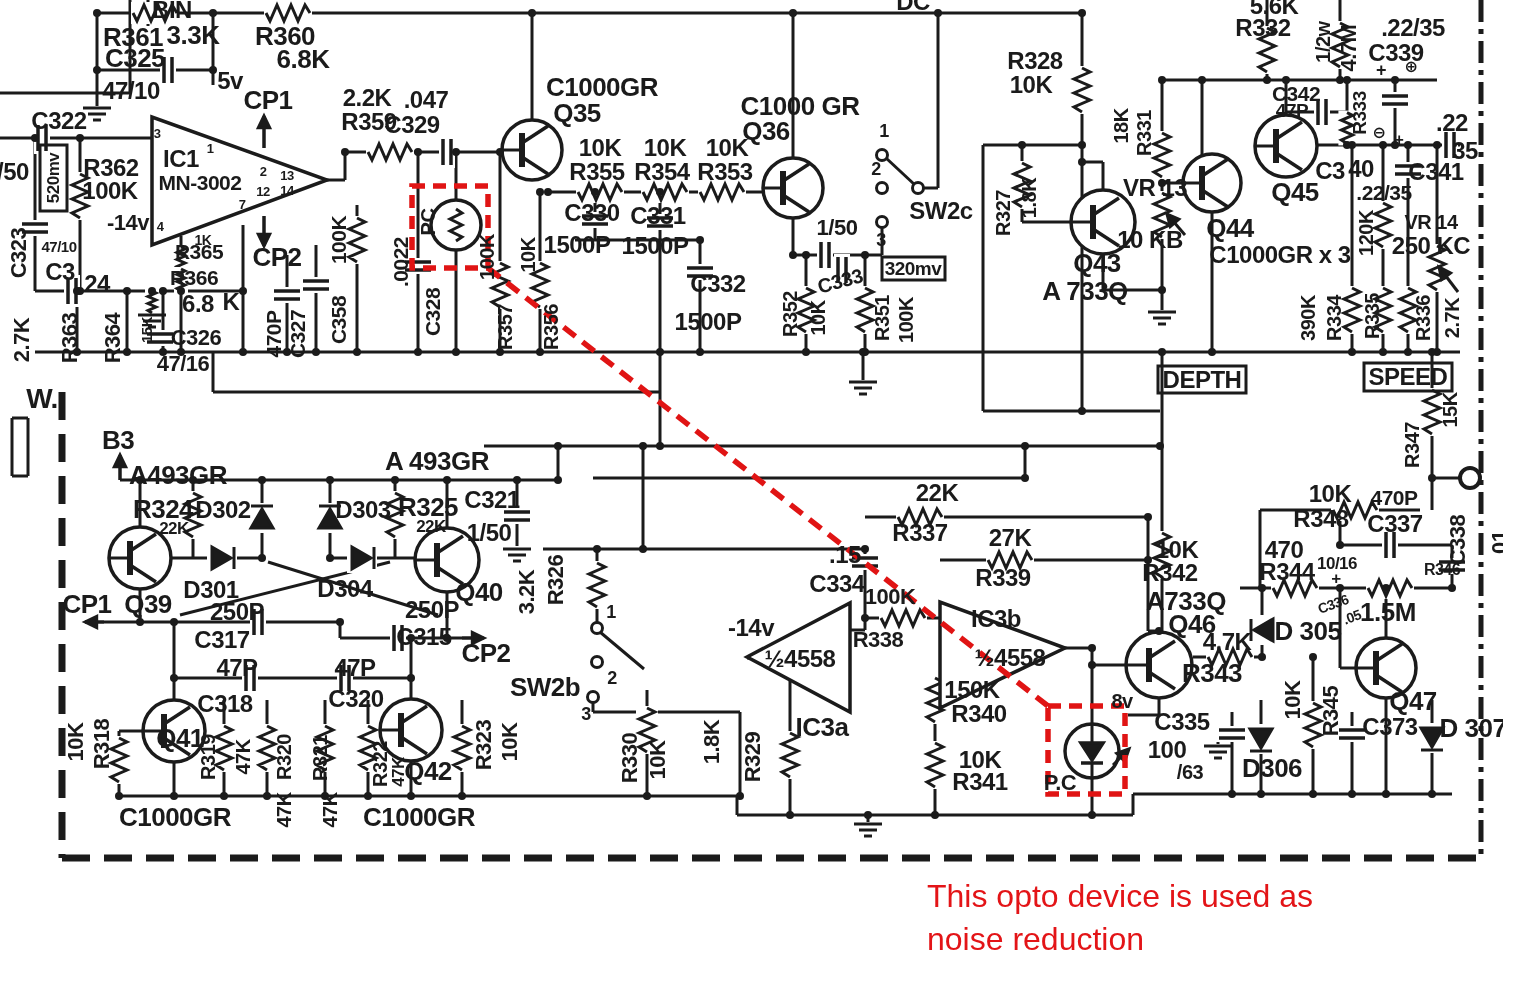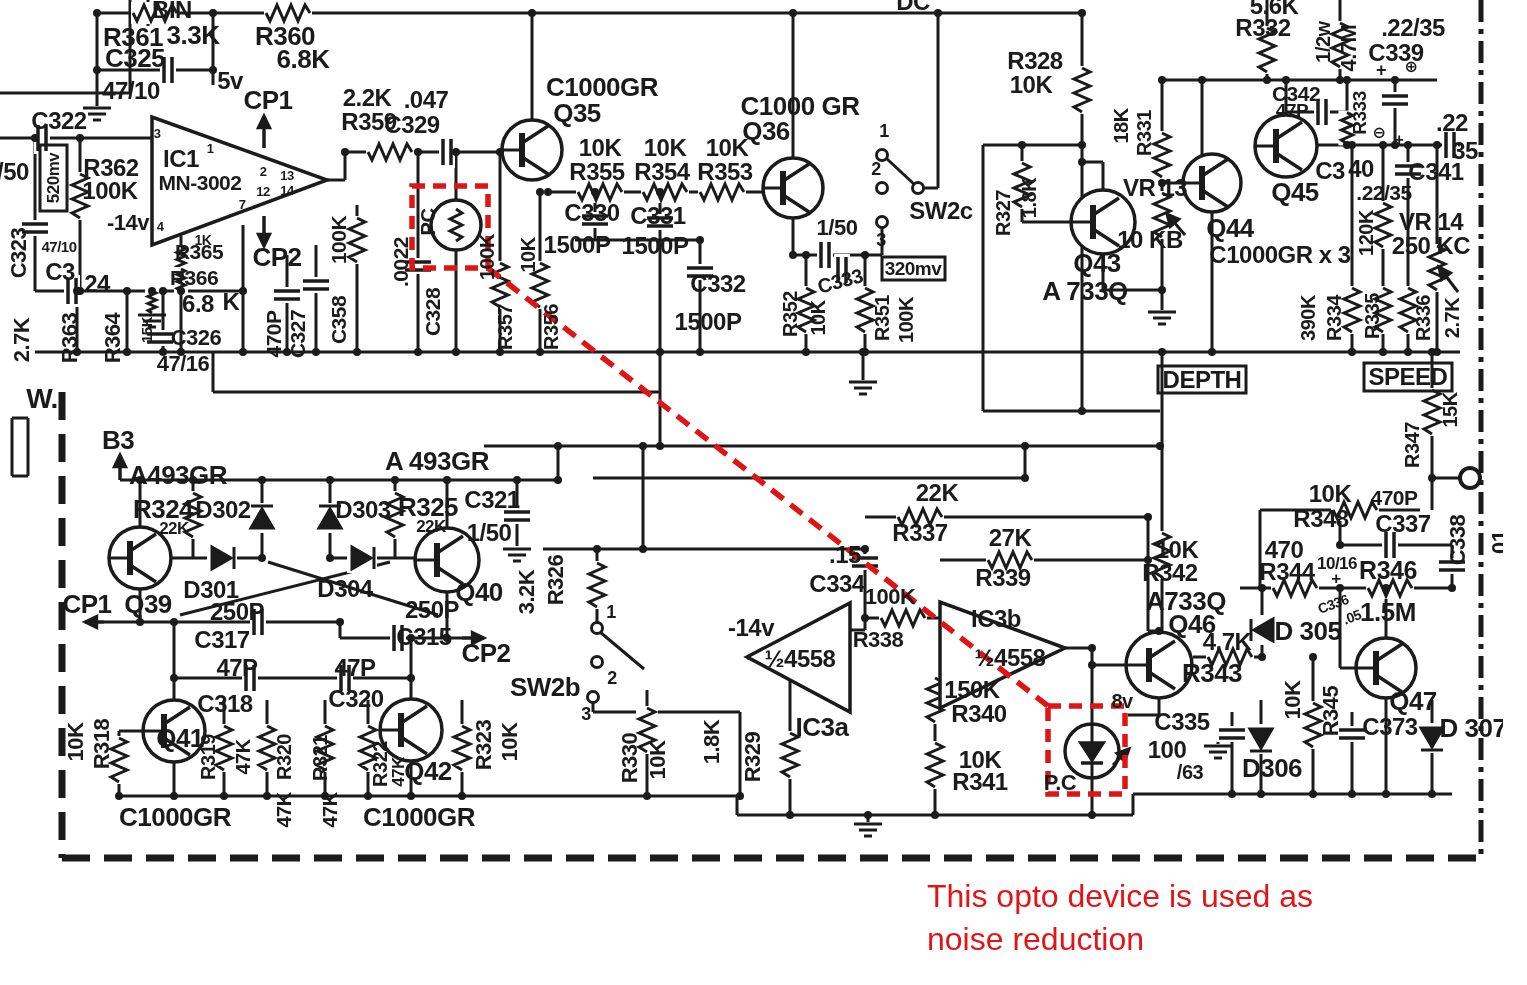--- a/index.html
+++ b/index.html
@@ -783,21 +783,21 @@
       <div class="lbl" style="left: 1411px; top: 67px; font-size: 16px;">⊕</div>
       <div class="lbl rot" style="left: 1359px; top: 113px; font-size: 19px;">R333</div>
       <div class="lbl" style="left: 1379px; top: 133px; font-size: 16px;">⊖</div>
       <div class="lbl" style="left: 1399px; top: 140px; font-size: 16px;">+</div>
       <div class="lbl" style="left: 1452px; top: 123px; font-size: 24px;">.22</div>
       <div class="lbl" style="left: 1465px; top: 151px; font-size: 24px;">35</div>
       <div class="lbl" style="left: 1330px; top: 171px; font-size: 24px;">C3</div>
       <div class="lbl" style="left: 1361px; top: 169px; font-size: 24px;">40</div>
       <div class="lbl" style="left: 1412px; top: 172px; font-size: 24px; margin-left: 24px;">C341</div>
       <div class="lbl" style="left: 1384px; top: 192px; font-size: 21px;">.22/35</div>
-      <div class="lbl" style="left: 1431px; top: 222px; font-size: 24px;">VR 14</div>
+      <div class="lbl" style="left: 1431px; top: 222px; font-size: 20px;">VR 14</div>
       <div class="lbl" style="left: 1431px; top: 246px; font-size: 24px;">250 KC</div>
       <div class="lbl rot" style="left: 1366px; top: 233px; font-size: 20px;">120K</div>
       <div class="lbl rot" style="left: 1308px; top: 318px; font-size: 20px;">390K</div>
       <div class="lbl rot" style="left: 1334px; top: 318px; font-size: 20px;">R334</div>
       <div class="lbl rot" style="left: 1372px; top: 316px; font-size: 20px;">R335</div>
       <div class="lbl rot" style="left: 1423px; top: 318px; font-size: 20px;">R336</div>
       <div class="lbl rot" style="left: 1452px; top: 318px; font-size: 20px;">2.7K</div>
       <div class="lbl" style="left: 1202px; top: 380px; font-size: 24px;">DEPTH</div>
       <div class="lbl" style="left: 1408px; top: 377px; font-size: 24px;">SPEED</div>
       <div class="lbl" style="left: 42px; top: 399px; font-size: 28px;">W.</div>
@@ -883,29 +883,29 @@
       <div class="lbl" style="left: 1190px; top: 772px; font-size: 20px;">/63</div>
       <div class="lbl" style="left: 1272px; top: 768px; font-size: 26px;">D306</div>
       <div class="lbl rot" style="left: 1293px; top: 700px; font-size: 22px;">10K</div>
       <div class="lbl rot" style="left: 1331px; top: 711px; font-size: 22px;">R345</div>
       <div class="lbl" style="left: 1390px; top: 727px; font-size: 24px;">C373</div>
       <div class="lbl" style="left: 1413px; top: 701px; font-size: 26px;">Q47</div>
       <div class="lbl" style="left: 1437px; top: 728px; font-size: 26px; margin-left: 36px;">D 307</div>
       <div class="lbl" style="left: 1330px; top: 494px; font-size: 24px;">10K</div>
       <div class="lbl" style="left: 1321px; top: 519px; font-size: 24px;">R348</div>
       <div class="lbl" style="left: 1394px; top: 497px; font-size: 21px;">470P</div>
-      <div class="lbl" style="left: 1395px; top: 524px; font-size: 24px; margin-left: 8px;">C337</div>
+      <div class="lbl" style="left: 1395px; top: 524px; font-size: 24px;">C337</div>
       <div class="lbl rot" style="left: 1412px; top: 445px; font-size: 20px;">R347</div>
       <div class="lbl rot" style="left: 1450px; top: 410px; font-size: 20px;">15K</div>
       <div class="lbl rot" style="left: 1458px; top: 540px; font-size: 22px;">C338</div>
       <div class="lbl rot" style="left: 1500px; top: 545px; font-size: 22px;">.01</div>
       <div class="lbl" style="left: 1284px; top: 550px; font-size: 24px;">470</div>
       <div class="lbl" style="left: 1287px; top: 572px; font-size: 24px;">R344</div>
       <div class="lbl" style="left: 1337px; top: 563px; font-size: 17px;">10/16</div>
       <div class="lbl" style="left: 1336px; top: 578px; font-size: 17px;">+</div>
-      <div class="lbl" style="left: 1388px; top: 570px; font-size: 25px;">R346</div>
+      <div class="lbl" style="left: 1442px; top: 570px; font-size: 16px;">R346</div>
       <div class="lbl" style="left: 1388px; top: 612px; font-size: 26px;">1.5M</div>
       <div class="lbl" style="left: 1333px; top: 604px; font-size: 14px; transform: translate(-50%, -50%) rotate(-20deg);">C336</div>
       <div class="lbl" style="left: 1352px; top: 617px; font-size: 14px; transform: translate(-50%, -50%) rotate(-20deg);">.05</div>
     </div>
   <div class="red-caption" id="cap1" style="left: 927px; top: 896px;">This opto device is used as</div>
   <div class="red-caption" id="cap2" style="left: 927px; top: 939px;">noise reduction</div>
 </div>
 
 </body></html>

